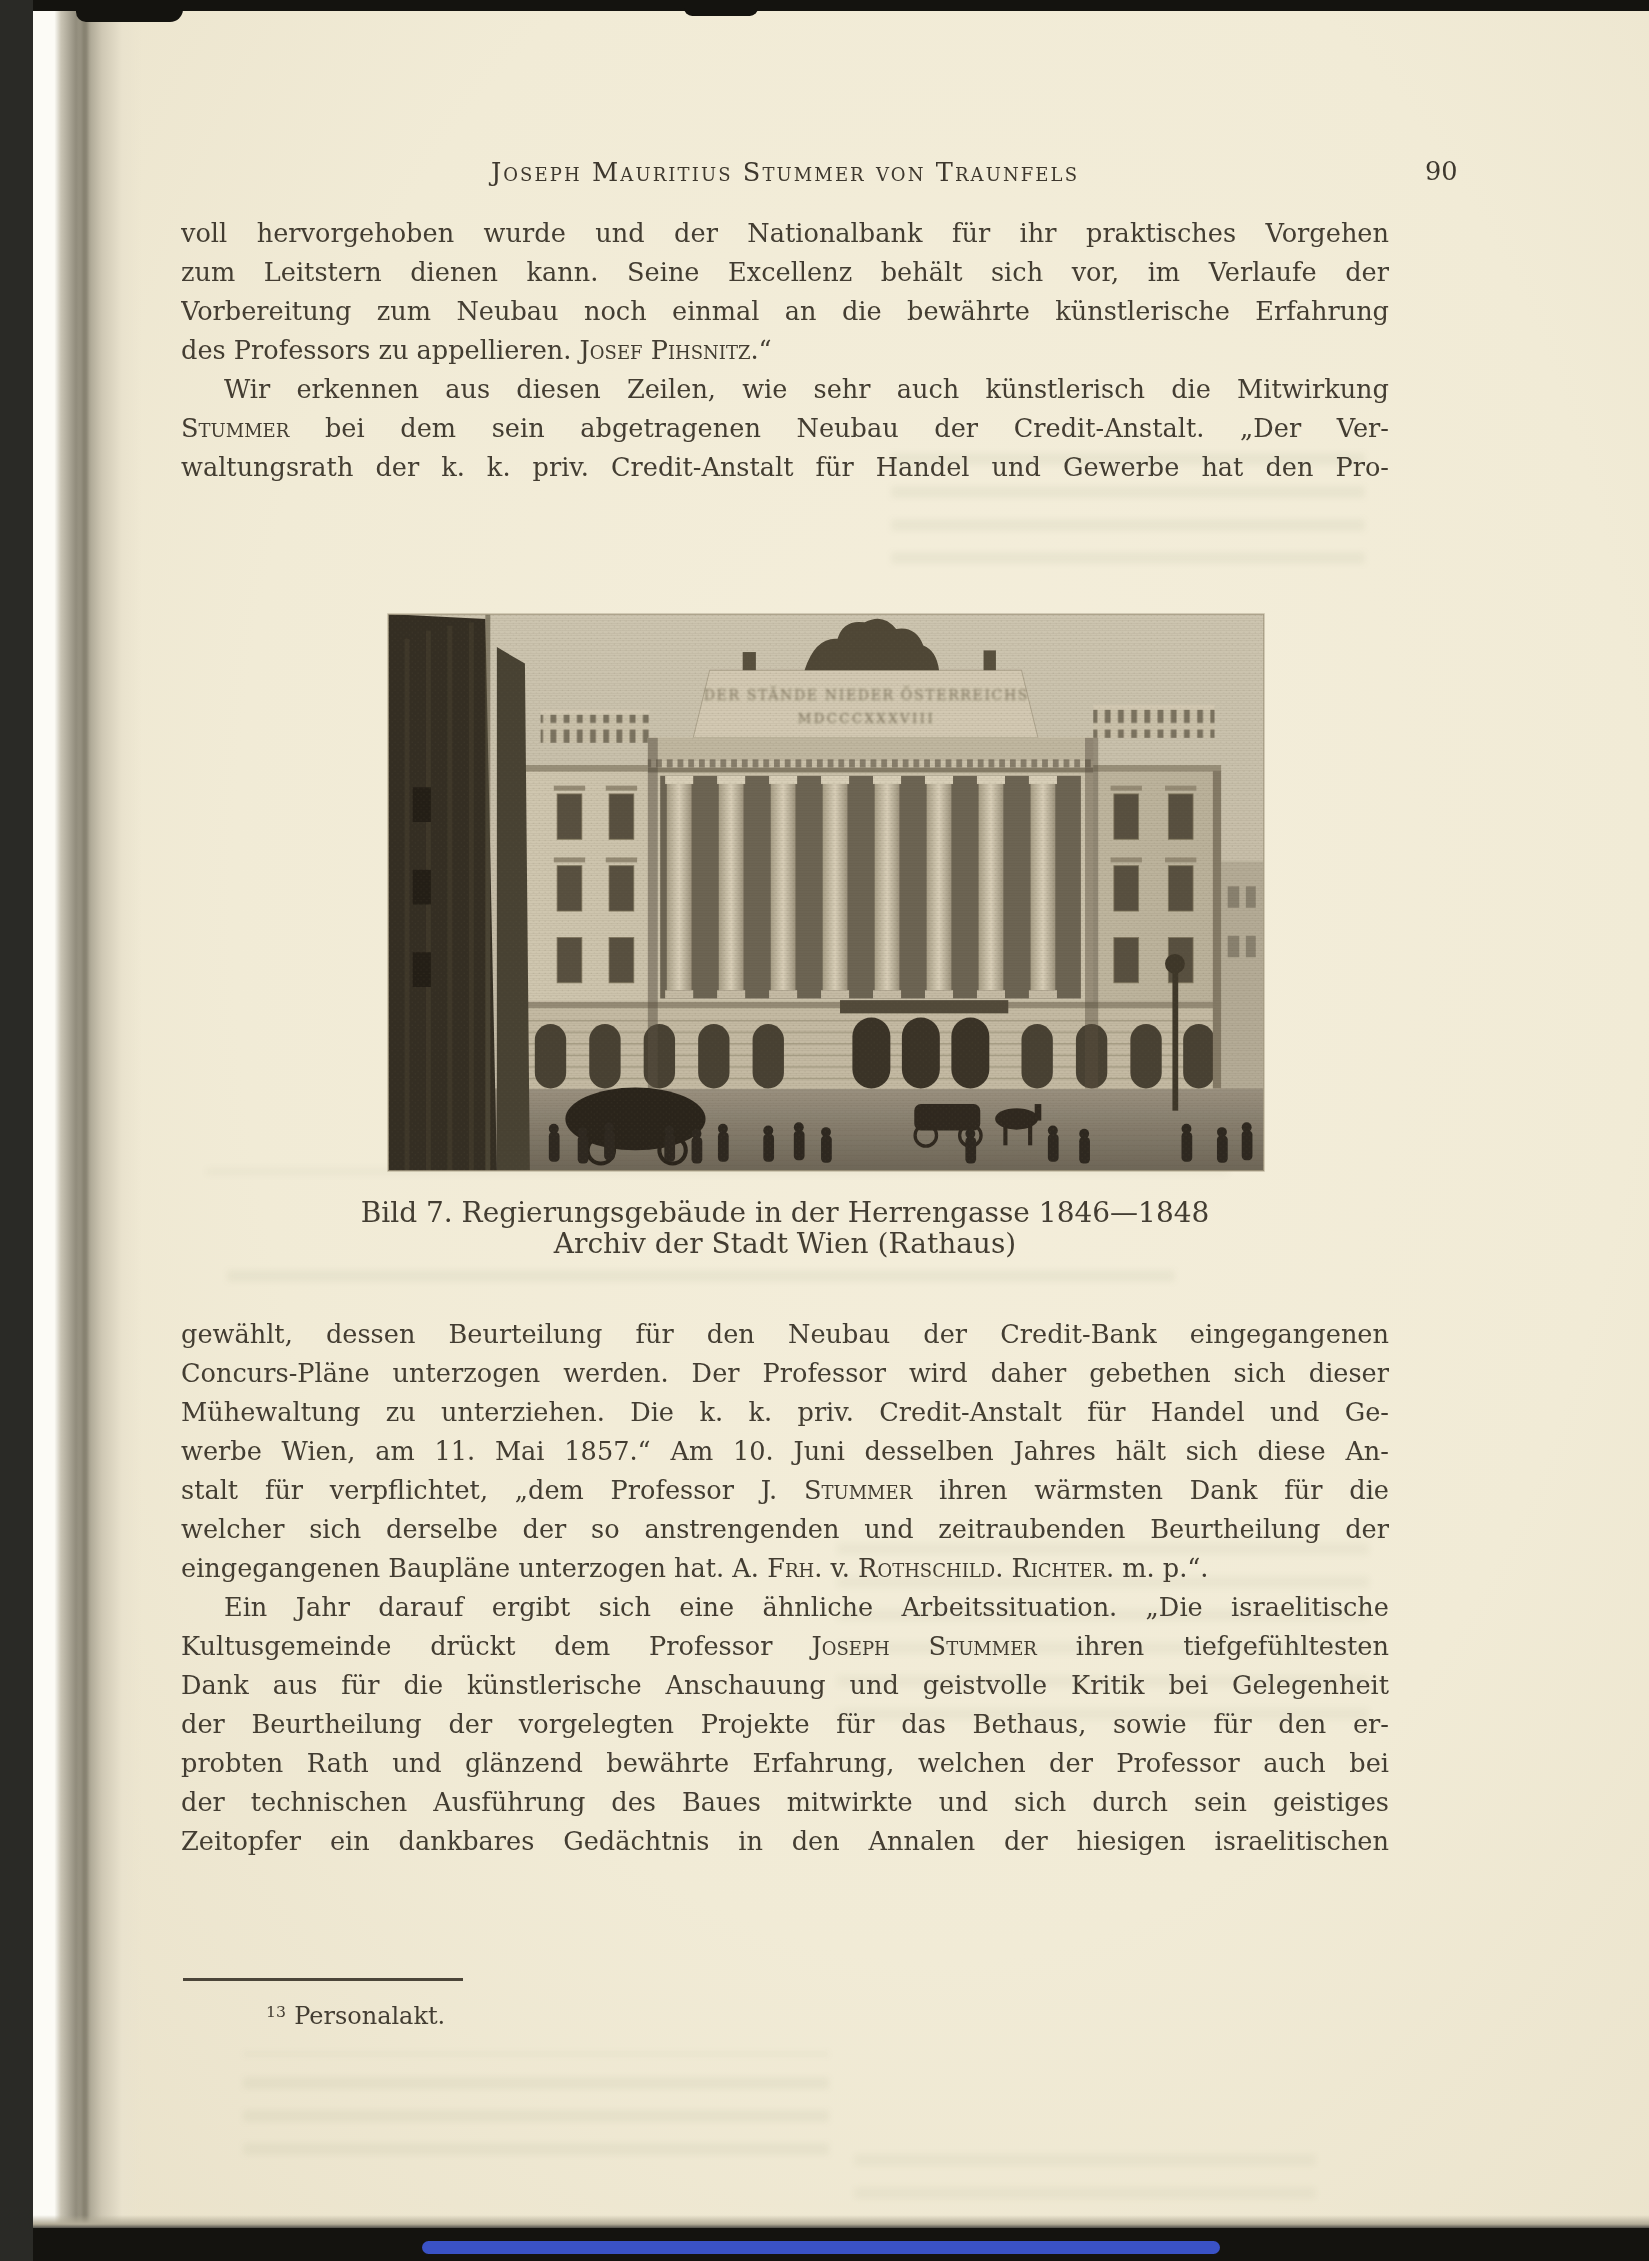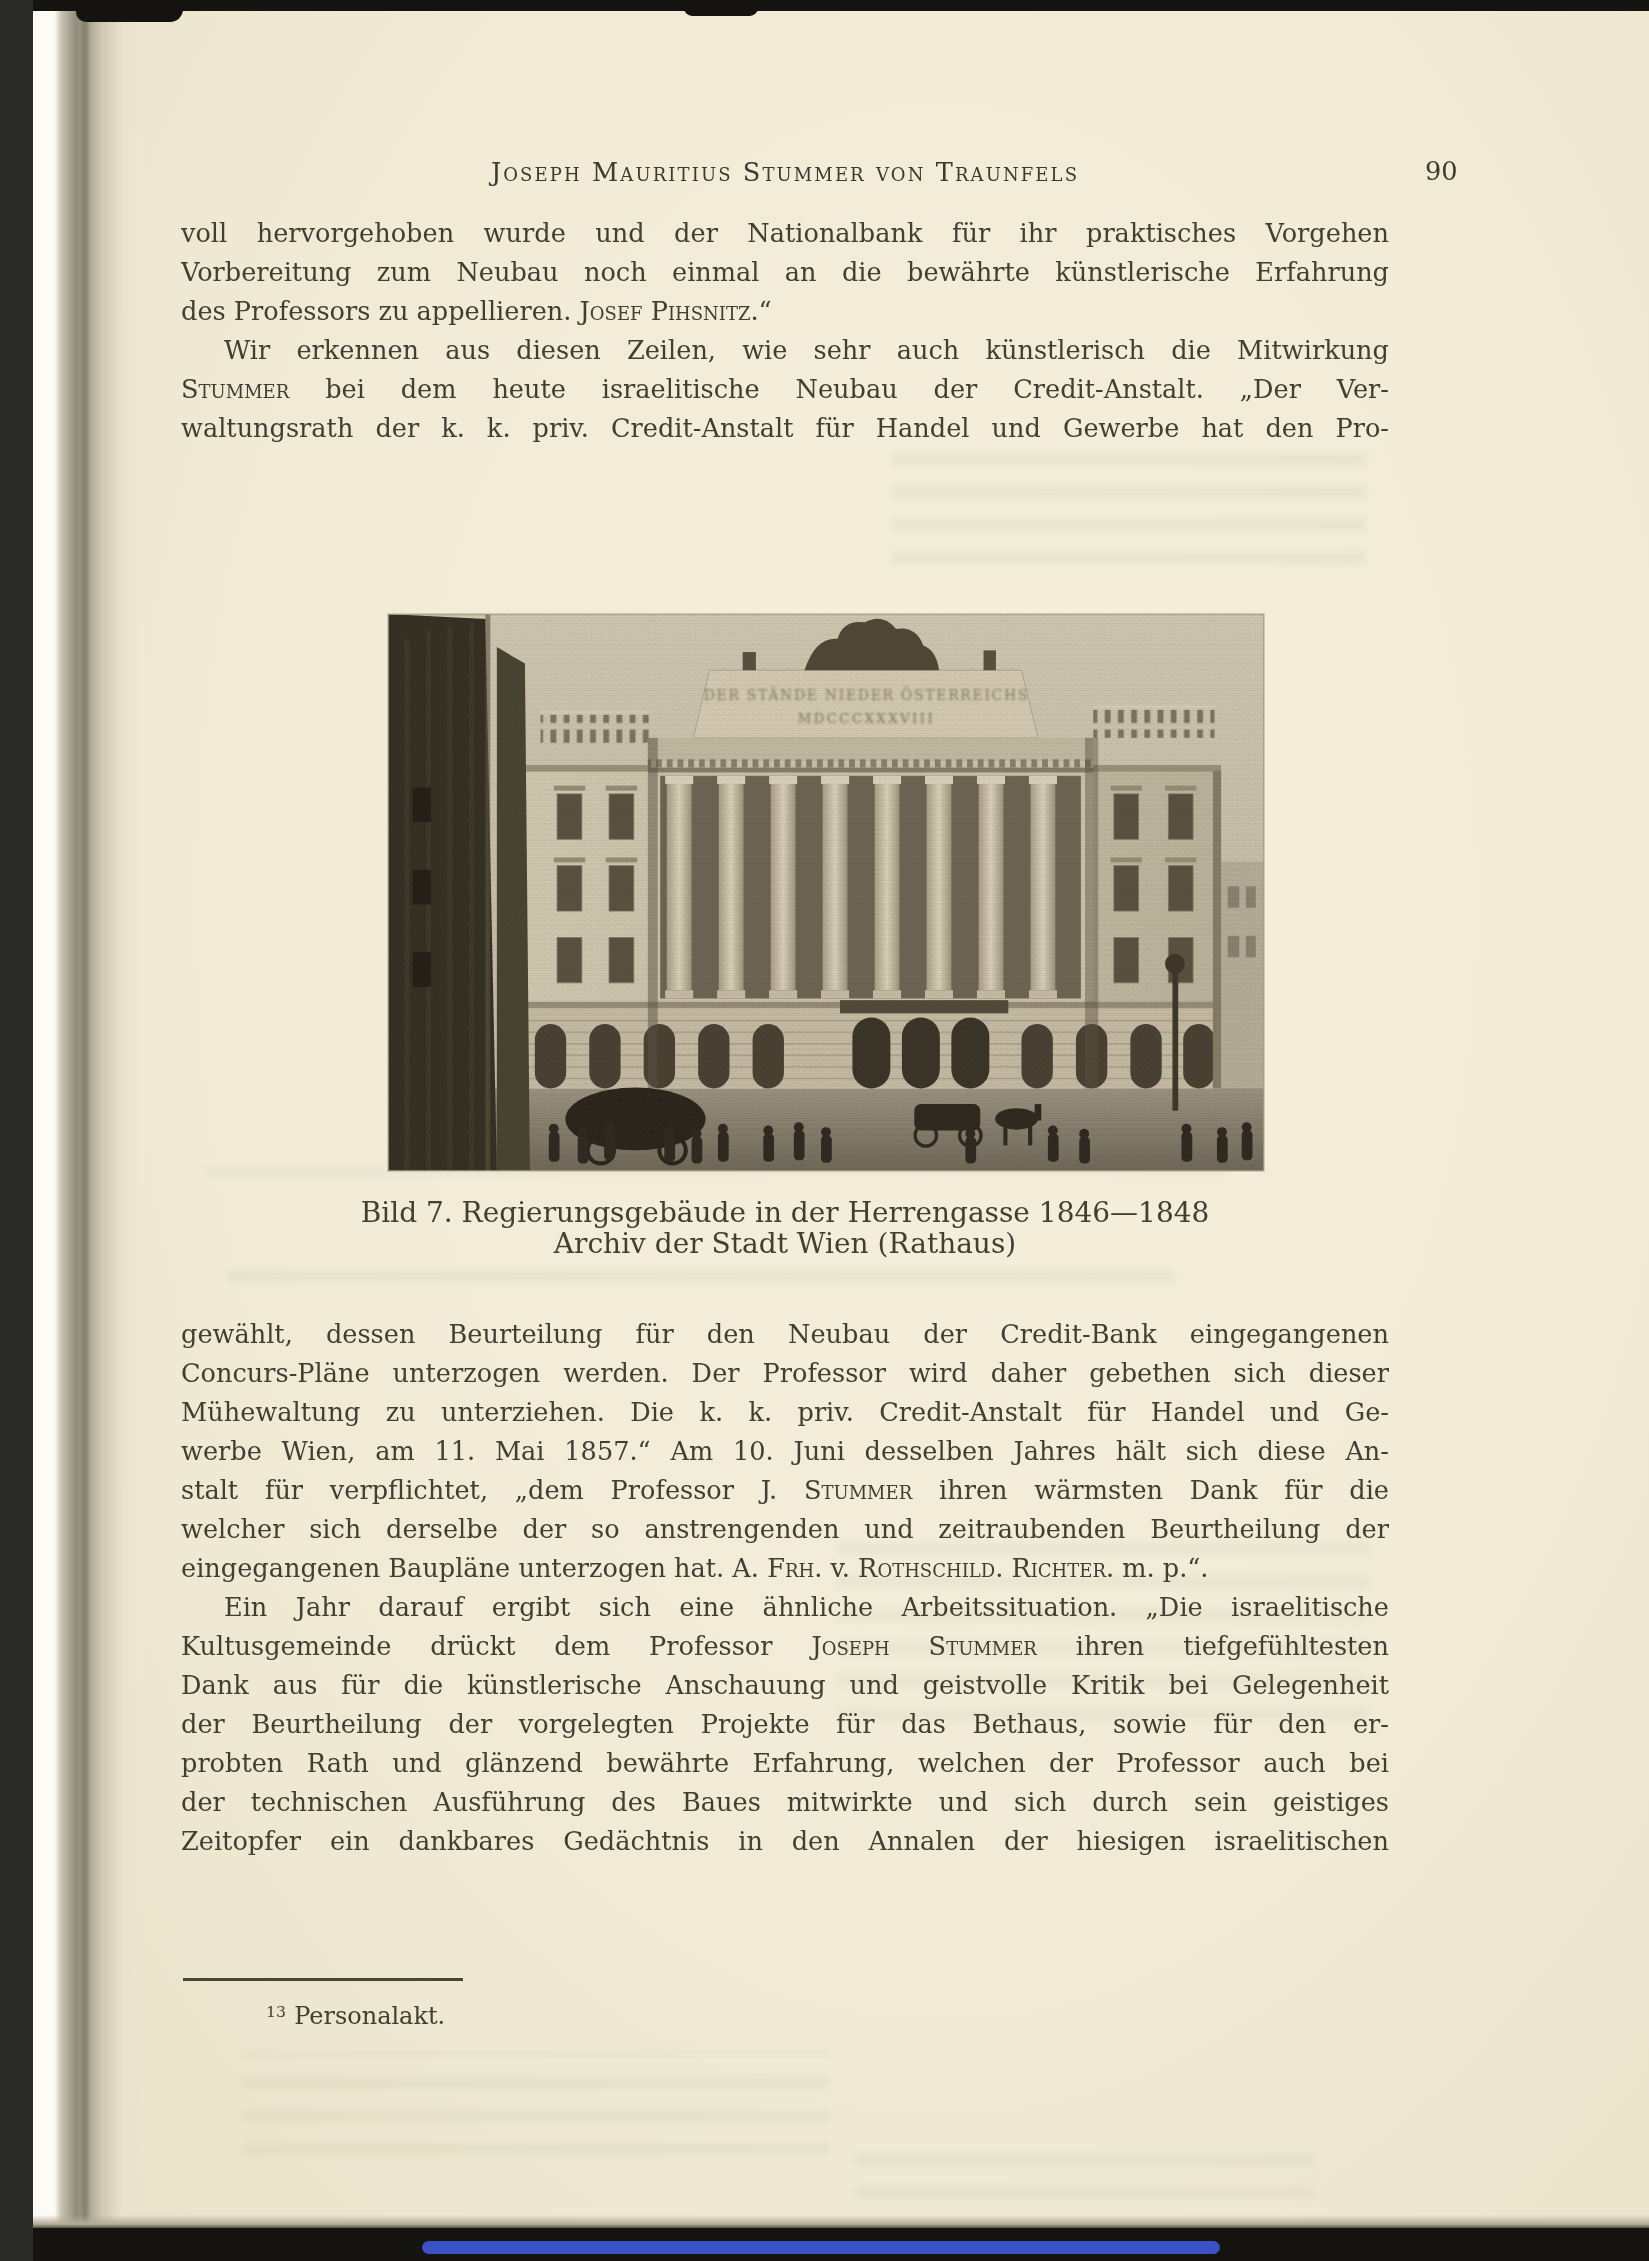--- a/index.html
+++ b/index.html
@@ -65,24 +65,25 @@
   <div class="ghost g3"></div>
   <div class="ghost g4"></div>
   <div class="ghost g5"></div>
   <div class="ghost g6"></div>
 
   <div class="runhead">Joseph Mauritius Stummer von Traunfels</div>
   <div class="pagenum">90</div>
 
   <div class="textsec" style="top: 214px;">
       <div class="line j"><span>voll hervorgehoben wurde und der Nationalbank für ihr praktisches Vorgehen</span></div>
+      <div class="line j"><span>zum Leitstern dienen kann. Seine Excellenz behält sich vor, im Verlaufe der</span></div>
       <div class="line j"><span>Vorbereitung zum Neubau noch einmal an die bewährte künstlerische Erfahrung</span></div>
       <div class="line"><span>des Professors zu appellieren. </span><span class="sc">Josef Pihsnitz</span><span>.“</span></div>
       <div class="line j ind"><span>Wir erkennen aus diesen Zeilen, wie sehr auch künstlerisch die Mitwirkung</span></div>
-      <div class="line j"><span class="sc">Stummer</span><span> bei dem heute israelitische Neubau der Credit-Anstalt. „Der Ver-</span></div>
+      <div class="line j"><span class="sc">Stummer</span><span> bei dem sein abgetragenen Neubau der Credit-Anstalt. „Der Ver-</span></div>
       <div class="line j"><span>waltungsrath der k. k. priv. Credit-Anstalt für Handel und Gewerbe hat den Pro-</span></div>
     </div>
   <div class="textsec" style="top: 1315px;">
       <div class="line j"><span>gewählt, dessen Beurteilung für den Neubau der Credit-Bank eingegangenen</span></div>
       <div class="line j"><span>Concurs-Pläne unterzogen werden. Der Professor wird daher gebethen sich dieser</span></div>
       <div class="line j"><span>Mühewaltung zu unterziehen. Die k. k. priv. Credit-Anstalt für Handel und Ge-</span></div>
       <div class="line j"><span>werbe Wien, am 11. Mai 1857.“ Am 10. Juni desselben Jahres hält sich diese An-</span></div>
       <div class="line j"><span>stalt für verpflichtet, „dem Professor J. </span><span class="sc">Stummer</span><span> ihren wärmsten Dank für die</span></div>
       <div class="line j"><span>welcher sich derselbe der so anstrengenden und zeitraubenden Beurtheilung der</span></div>
       <div class="line"><span>eingegangenen Baupläne unterzogen hat. A. </span><span class="sc">Frh.</span><span> v. </span><span class="sc">Rothschild. Richter.</span><span> m. p.“.</span></div>

